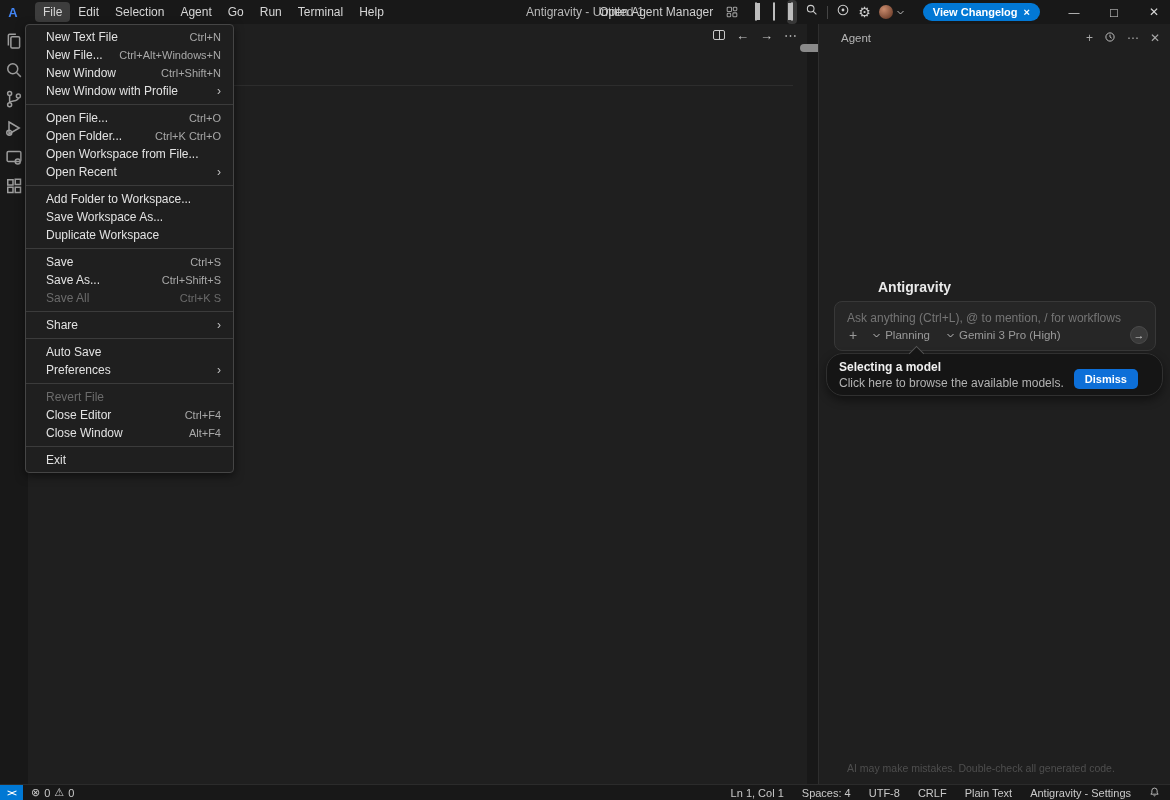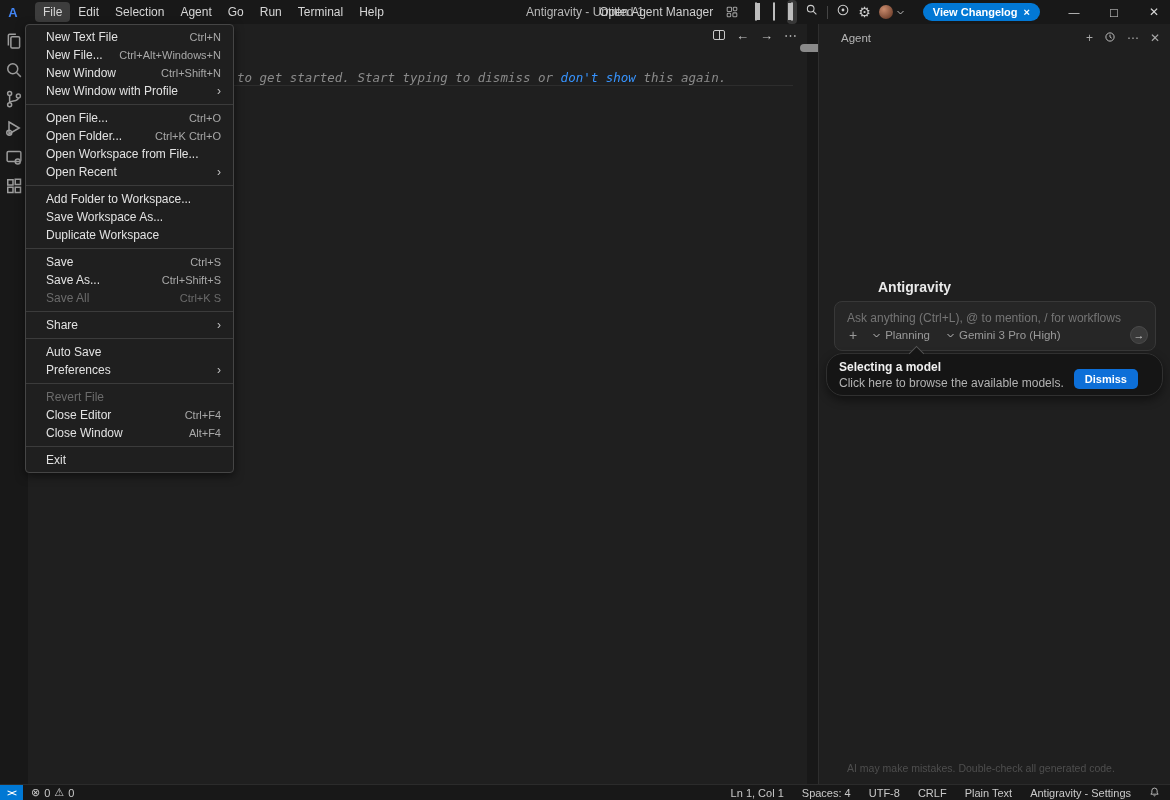--- a/index.html
+++ b/index.html
@@ -87,21 +87,20 @@
 <div id="app">
 
   <div class="editor">
     <div class="ed-toolbar">
       <span class="split-ic"></span>
       <span>←</span>
       <span>→</span>
       <span>⋯</span>
     </div>
     <div class="cur-line"></div>
-    <div class="hint"><span>to get started. Start typing to dismiss or </span><span class="lnk">don't show</span><span> this again.</span></div>
     <div class="scroll-thumb"></div>
   </div>
 
   <div class="titlebar">
     <span class="logo">A</span>
     <div class="menubar">
       <span class="menu-btn active">File</span>
       <span class="menu-btn">Edit</span>
       <span class="menu-btn">Selection</span>
       <span class="menu-btn">Agent</span>

